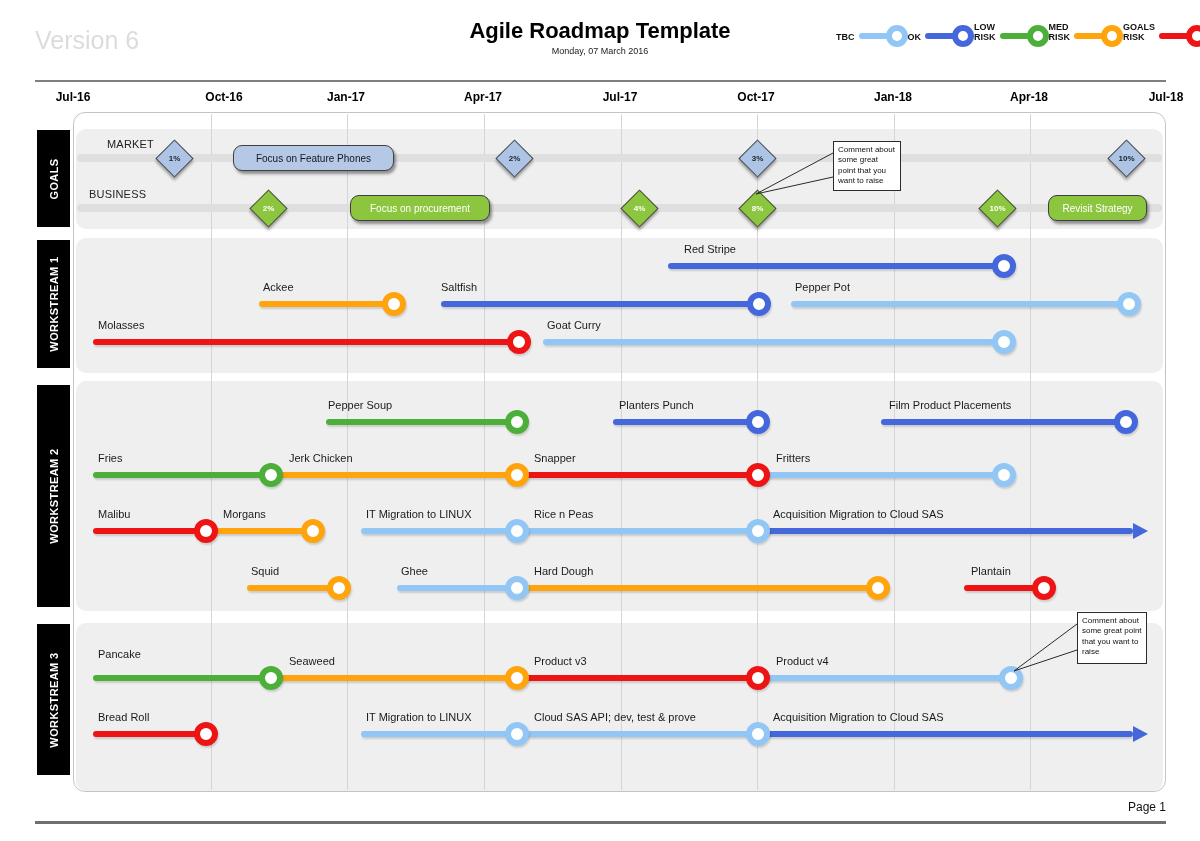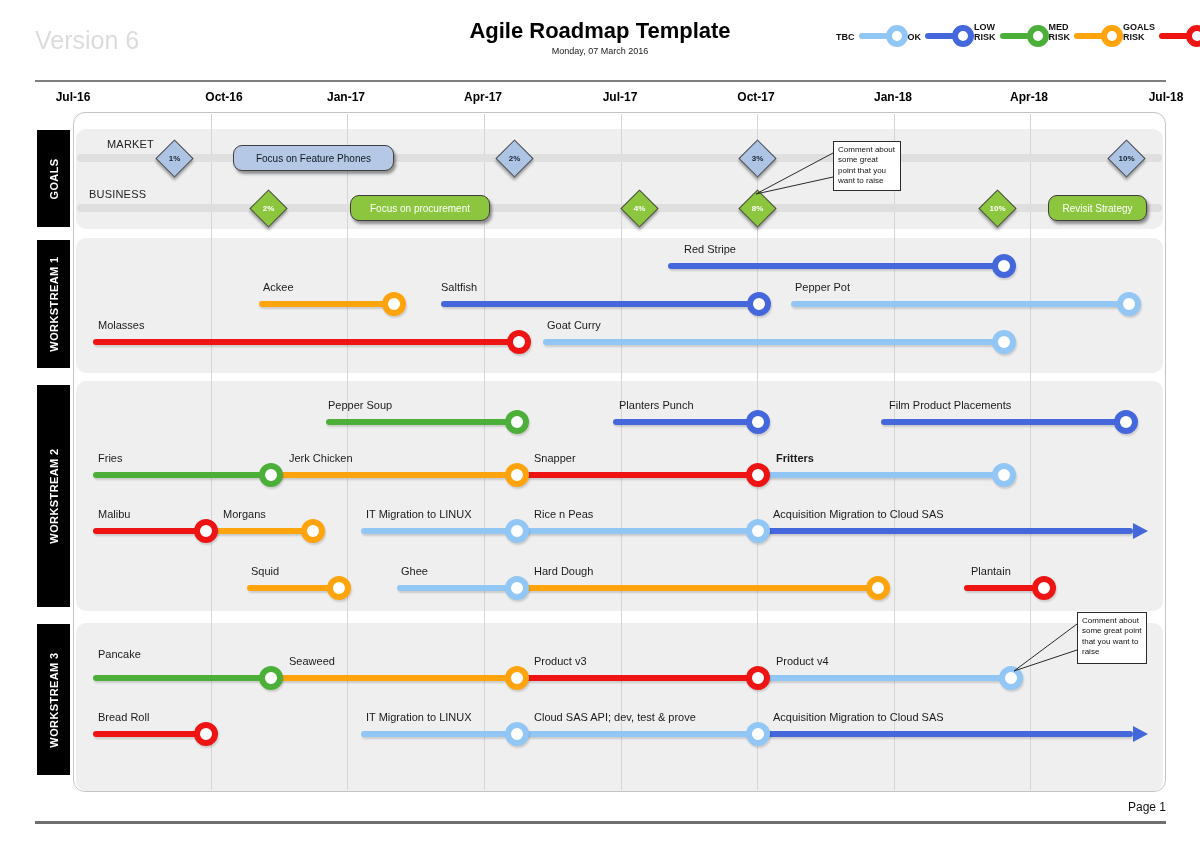--- a/index.html
+++ b/index.html
@@ -201,21 +201,21 @@
       <div class="task-label" style="left: 545px; top: 286px;">Planters Punch</div>
       <div class="task-line" style="left: 807px; top: 306px; width: 245px; background: rgb(68, 103, 220);"></div>
       <div class="task-label" style="left: 815px; top: 286px;">Film Product Placements</div>
       <div class="task-line" style="left: 19px; top: 359px; width: 178px; background: rgb(76, 175, 57);"></div>
       <div class="task-label" style="left: 24px; top: 339px;">Fries</div>
       <div class="task-line" style="left: 197px; top: 359px; width: 246px; background: rgb(255, 164, 13);"></div>
       <div class="task-label" style="left: 215px; top: 339px;">Jerk Chicken</div>
       <div class="task-line" style="left: 443px; top: 359px; width: 241px; background: rgb(238, 20, 20);"></div>
       <div class="task-label" style="left: 460px; top: 339px;">Snapper</div>
       <div class="task-line" style="left: 684px; top: 359px; width: 246px; background: rgb(146, 199, 245);"></div>
-      <div class="task-label" style="left: 702px; top: 339px; font-weight: bold;">Fritters</div>
+      <div class="task-label" style="left: 702px; top: 339px;">Fritters</div>
       <div class="task-line" style="left: 19px; top: 415px; width: 113px; background: rgb(238, 20, 20);"></div>
       <div class="task-label" style="left: 24px; top: 395px;">Malibu</div>
       <div class="task-line" style="left: 132px; top: 415px; width: 107px; background: rgb(255, 164, 13);"></div>
       <div class="task-label" style="left: 149px; top: 395px;">Morgans</div>
       <div class="task-line" style="left: 287px; top: 415px; width: 156px; background: rgb(146, 199, 245);"></div>
       <div class="task-label" style="left: 292px; top: 395px;">IT Migration to LINUX</div>
       <div class="task-line" style="left: 443px; top: 415px; width: 241px; background: rgb(146, 199, 245);"></div>
       <div class="task-label" style="left: 460px; top: 395px;">Rice n Peas</div>
       <div class="task-line" style="left: 684px; top: 415px; width: 375px; background: rgb(68, 103, 220);"></div>
       <div class="arrowhead" style="left: 1059px; top: 410px; border-left-color: rgb(68, 103, 220);"></div>

